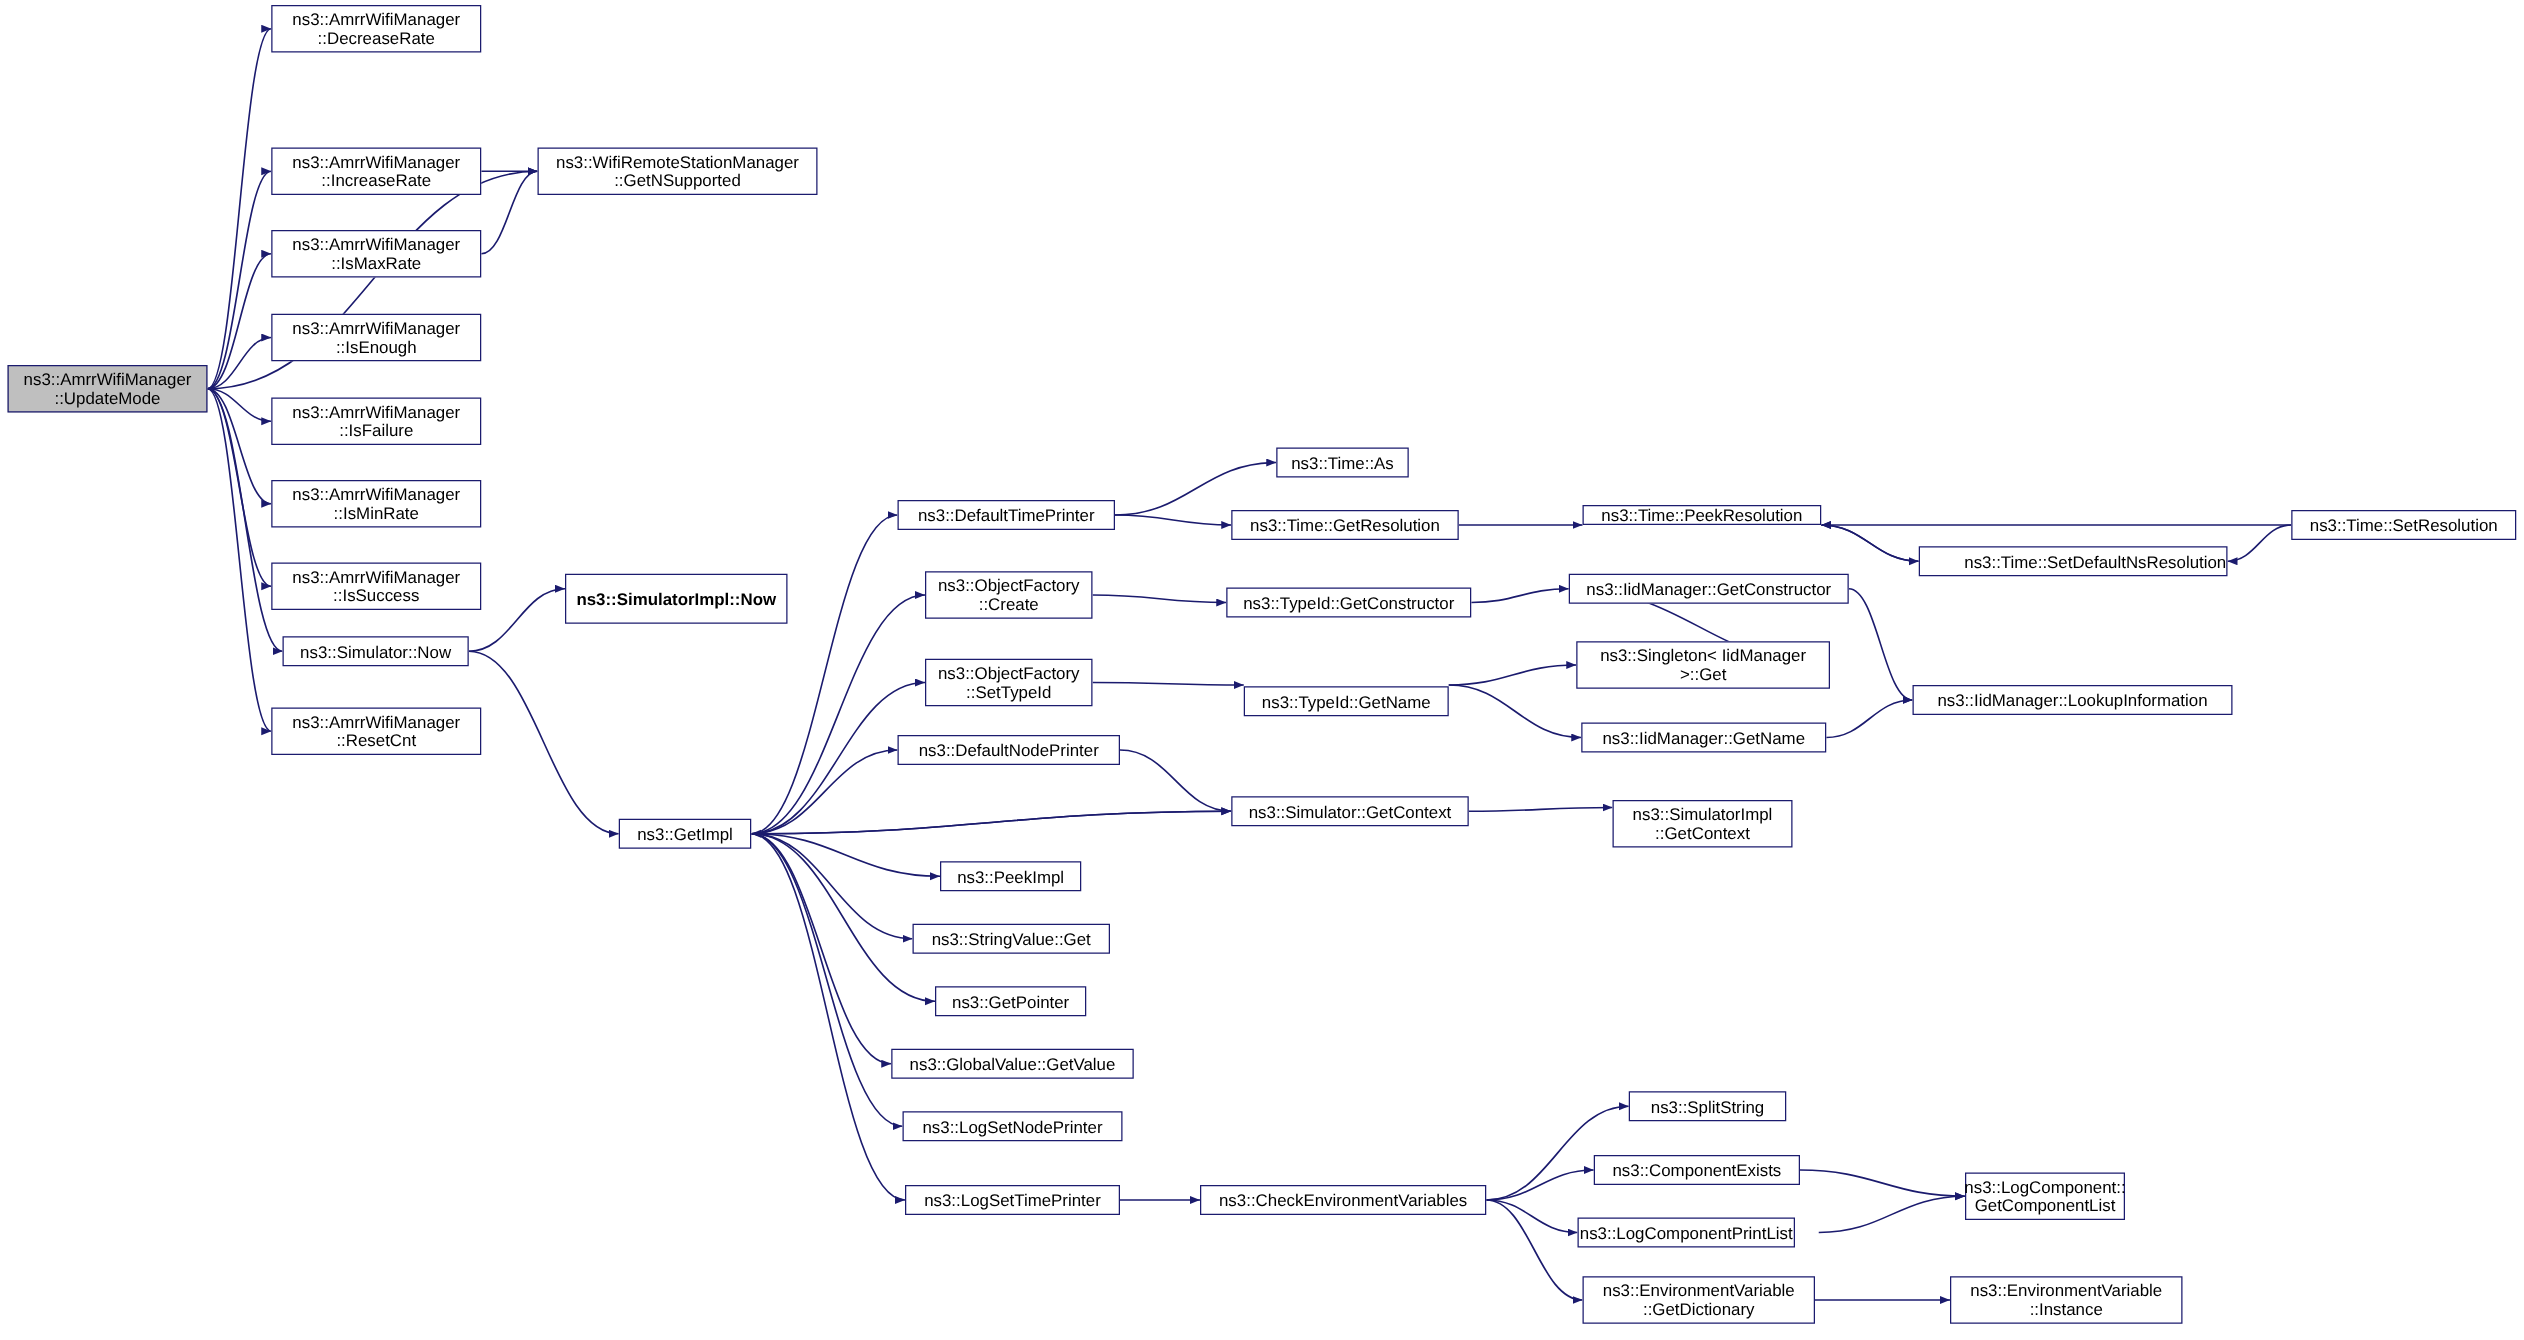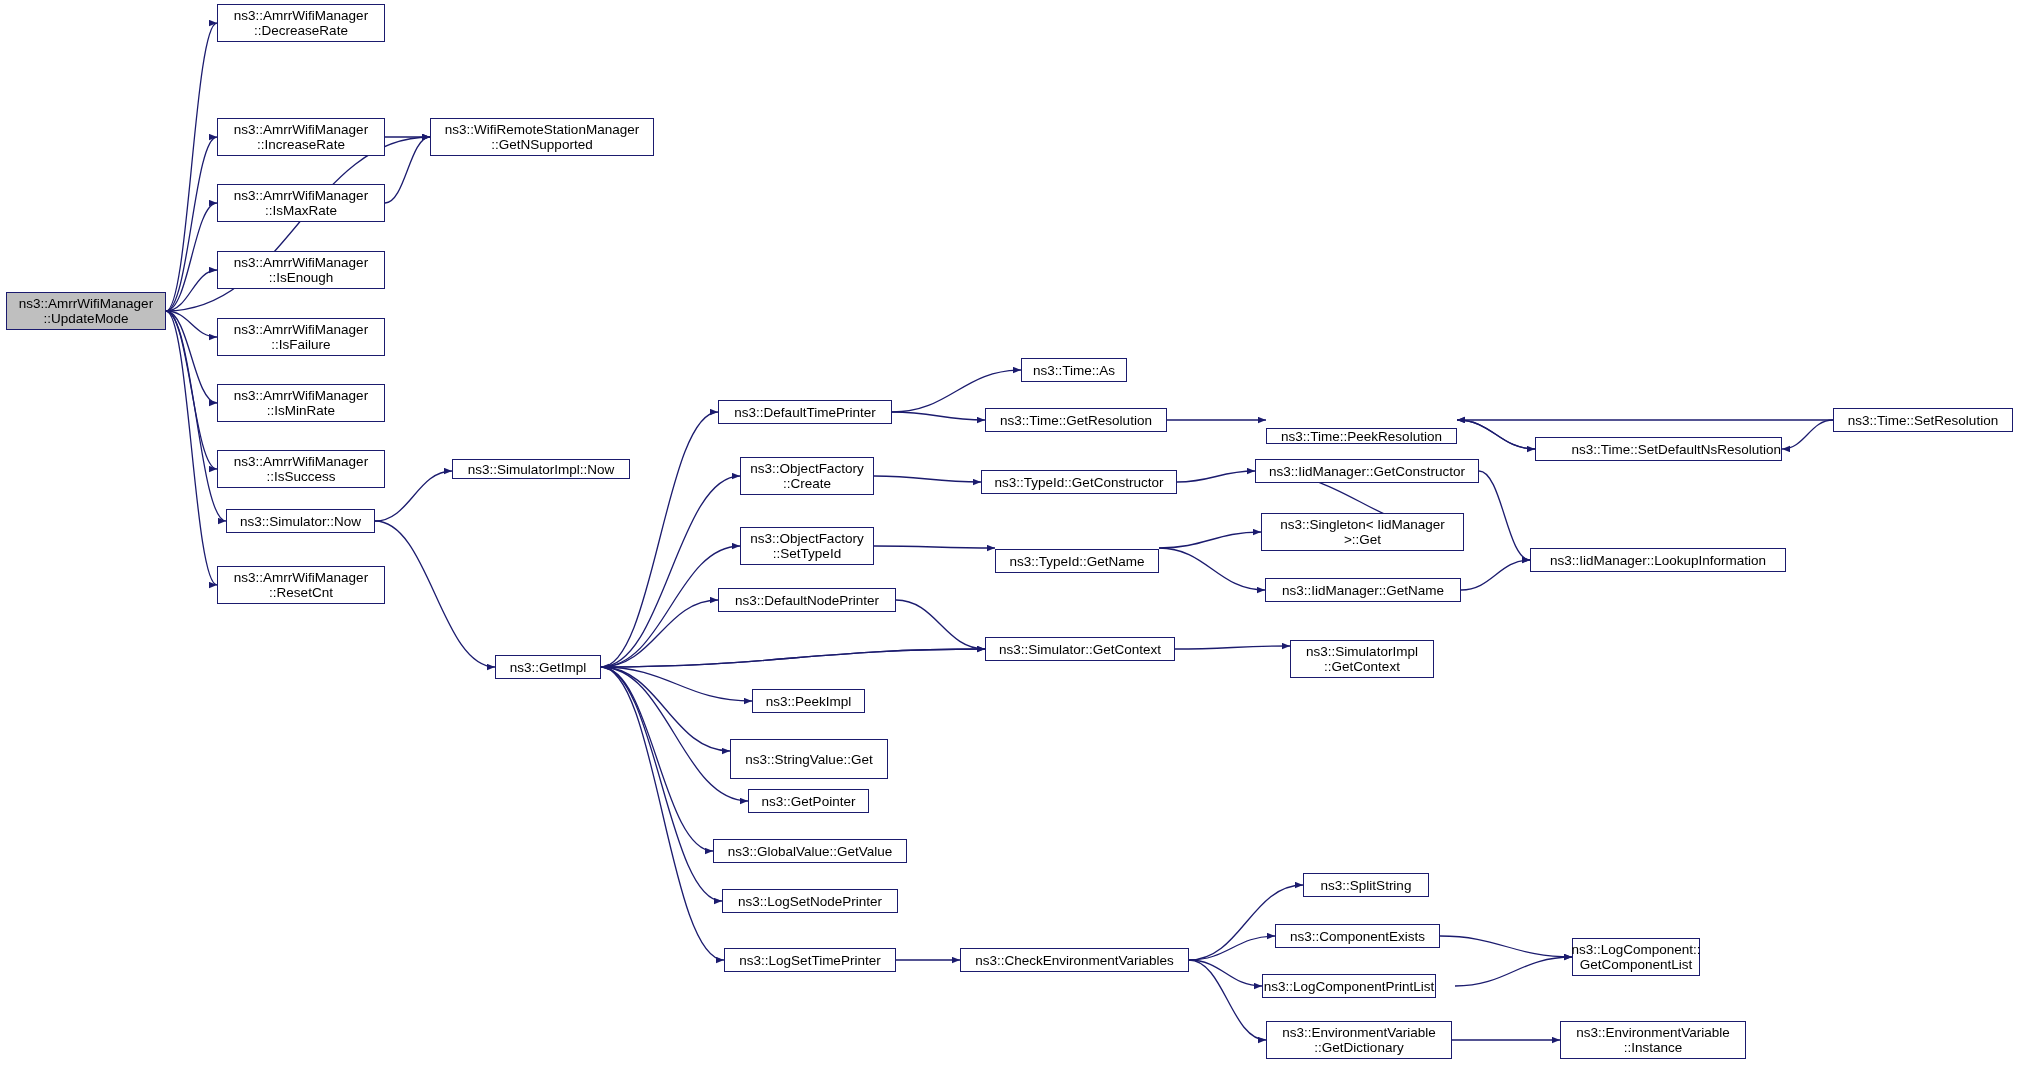--- a/index.html
+++ b/index.html
@@ -114,40 +114,40 @@
       <div class="node current" style="left: 6px; top: 292px; width: 160px; height: 38px;"><span class="line">ns3::AmrrWifiManager</span><span class="line">::UpdateMode</span></div>
       <div class="node" style="left: 217px; top: 4px; width: 168px; height: 38px;"><span class="line">ns3::AmrrWifiManager</span><span class="line">::DecreaseRate</span></div>
       <div class="node" style="left: 217px; top: 118px; width: 168px; height: 38px;"><span class="line">ns3::AmrrWifiManager</span><span class="line">::IncreaseRate</span></div>
       <div class="node" style="left: 217px; top: 184px; width: 168px; height: 38px;"><span class="line">ns3::AmrrWifiManager</span><span class="line">::IsMaxRate</span></div>
       <div class="node" style="left: 217px; top: 251px; width: 168px; height: 38px;"><span class="line">ns3::AmrrWifiManager</span><span class="line">::IsEnough</span></div>
       <div class="node" style="left: 217px; top: 318px; width: 168px; height: 38px;"><span class="line">ns3::AmrrWifiManager</span><span class="line">::IsFailure</span></div>
       <div class="node" style="left: 217px; top: 384px; width: 168px; height: 38px;"><span class="line">ns3::AmrrWifiManager</span><span class="line">::IsMinRate</span></div>
       <div class="node" style="left: 217px; top: 450px; width: 168px; height: 38px;"><span class="line">ns3::AmrrWifiManager</span><span class="line">::IsSuccess</span></div>
       <div class="node" style="left: 217px; top: 566px; width: 168px; height: 38px;"><span class="line">ns3::AmrrWifiManager</span><span class="line">::ResetCnt</span></div>
       <div class="node" style="left: 430px; top: 118px; width: 224px; height: 38px;"><span class="line">ns3::WifiRemoteStationManager</span><span class="line">::GetNSupported</span></div>
-      <div class="node" style="left: 452px; top: 459px; width: 178px; height: 20px;"><span class="line">ns3::SimulatorImpl::Now</span></div>
+      <div class="node" style="left: 452px; top: 459px; width: 178px; height: 40px; font-weight: bold;"><span class="line">ns3::SimulatorImpl::Now</span></div>
       <div class="node" style="left: 226px; top: 509px; width: 149px; height: 24px;"><span class="line">ns3::Simulator::Now</span></div>
       <div class="node" style="left: 495px; top: 655px; width: 106px; height: 24px;"><span class="line">ns3::GetImpl</span></div>
       <div class="node" style="left: 718px; top: 400px; width: 174px; height: 24px;"><span class="line">ns3::DefaultTimePrinter</span></div>
       <div class="node" style="left: 740px; top: 457px; width: 134px; height: 38px;"><span class="line">ns3::ObjectFactory</span><span class="line">::Create</span></div>
       <div class="node" style="left: 740px; top: 527px; width: 134px; height: 38px;"><span class="line">ns3::ObjectFactory</span><span class="line">::SetTypeId</span></div>
       <div class="node" style="left: 718px; top: 588px; width: 178px; height: 24px;"><span class="line">ns3::DefaultNodePrinter</span></div>
       <div class="node" style="left: 752px; top: 689px; width: 113px; height: 24px;"><span class="line">ns3::PeekImpl</span></div>
-      <div class="node" style="left: 730px; top: 739px; width: 158px; height: 40px;"><span class="line">ns3::StringValue::Get</span></div>
+      <div class="node" style="left: 730px; top: 739px; width: 158px; height: 24px;"><span class="line">ns3::StringValue::Get</span></div>
       <div class="node" style="left: 748px; top: 789px; width: 121px; height: 24px;"><span class="line">ns3::GetPointer</span></div>
       <div class="node" style="left: 713px; top: 839px; width: 194px; height: 24px;"><span class="line">ns3::GlobalValue::GetValue</span></div>
       <div class="node" style="left: 722px; top: 889px; width: 176px; height: 24px;"><span class="line">ns3::LogSetNodePrinter</span></div>
       <div class="node" style="left: 724px; top: 948px; width: 172px; height: 24px;"><span class="line">ns3::LogSetTimePrinter</span></div>
       <div class="node" style="left: 1021px; top: 358px; width: 106px; height: 24px;"><span class="line">ns3::Time::As</span></div>
       <div class="node" style="left: 985px; top: 408px; width: 182px; height: 24px;"><span class="line">ns3::Time::GetResolution</span></div>
       <div class="node" style="left: 981px; top: 470px; width: 196px; height: 24px;"><span class="line">ns3::TypeId::GetConstructor</span></div>
       <div class="node" style="left: 995px; top: 536px; width: 164px; height: 24px; margin-top: 13px;"><span class="line">ns3::TypeId::GetName</span></div>
       <div class="node" style="left: 985px; top: 637px; width: 190px; height: 24px;"><span class="line">ns3::Simulator::GetContext</span></div>
       <div class="node" style="left: 960px; top: 948px; width: 229px; height: 24px;"><span class="line">ns3::CheckEnvironmentVariables</span></div>
-      <div class="node" style="left: 1266px; top: 428px; width: 191px; height: 16px;"><span class="line">ns3::Time::PeekResolution</span></div>
+      <div class="node" style="left: 1266px; top: 404px; width: 191px; height: 16px;"><span class="line">ns3::Time::PeekResolution</span></div>
       <div class="node" style="left: 1255px; top: 459px; width: 224px; height: 24px;"><span class="line">ns3::IidManager::GetConstructor</span></div>
       <div class="node" style="left: 1261px; top: 513px; width: 203px; height: 38px;"><span class="line">ns3::Singleton&lt; IidManager</span><span class="line">&gt;::Get</span></div>
       <div class="node" style="left: 1265px; top: 578px; width: 196px; height: 24px;"><span class="line">ns3::IidManager::GetName</span></div>
       <div class="node" style="left: 1290px; top: 627px; width: 144px; height: 38px; margin-top: 13px;"><span class="line">ns3::SimulatorImpl</span><span class="line">::GetContext</span></div>
       <div class="node" style="left: 1535px; top: 437px; width: 247px; height: 24px; align-items: flex-end;"><span class="line">ns3::Time::SetDefaultNsResolution</span></div>
       <div class="node" style="left: 1530px; top: 548px; width: 256px; height: 24px;"><span class="line">ns3::IidManager::LookupInformation</span></div>
       <div class="node" style="left: 1833px; top: 408px; width: 180px; height: 24px;"><span class="line">ns3::Time::SetResolution</span></div>
       <div class="node" style="left: 1303px; top: 873px; width: 126px; height: 24px;"><span class="line">ns3::SplitString</span></div>
       <div class="node" style="left: 1275px; top: 924px; width: 165px; height: 24px;"><span class="line">ns3::ComponentExists</span></div>
       <div class="node" style="left: 1262px; top: 974px; width: 174px; height: 24px;"><span class="line">ns3::LogComponentPrintList</span></div>

